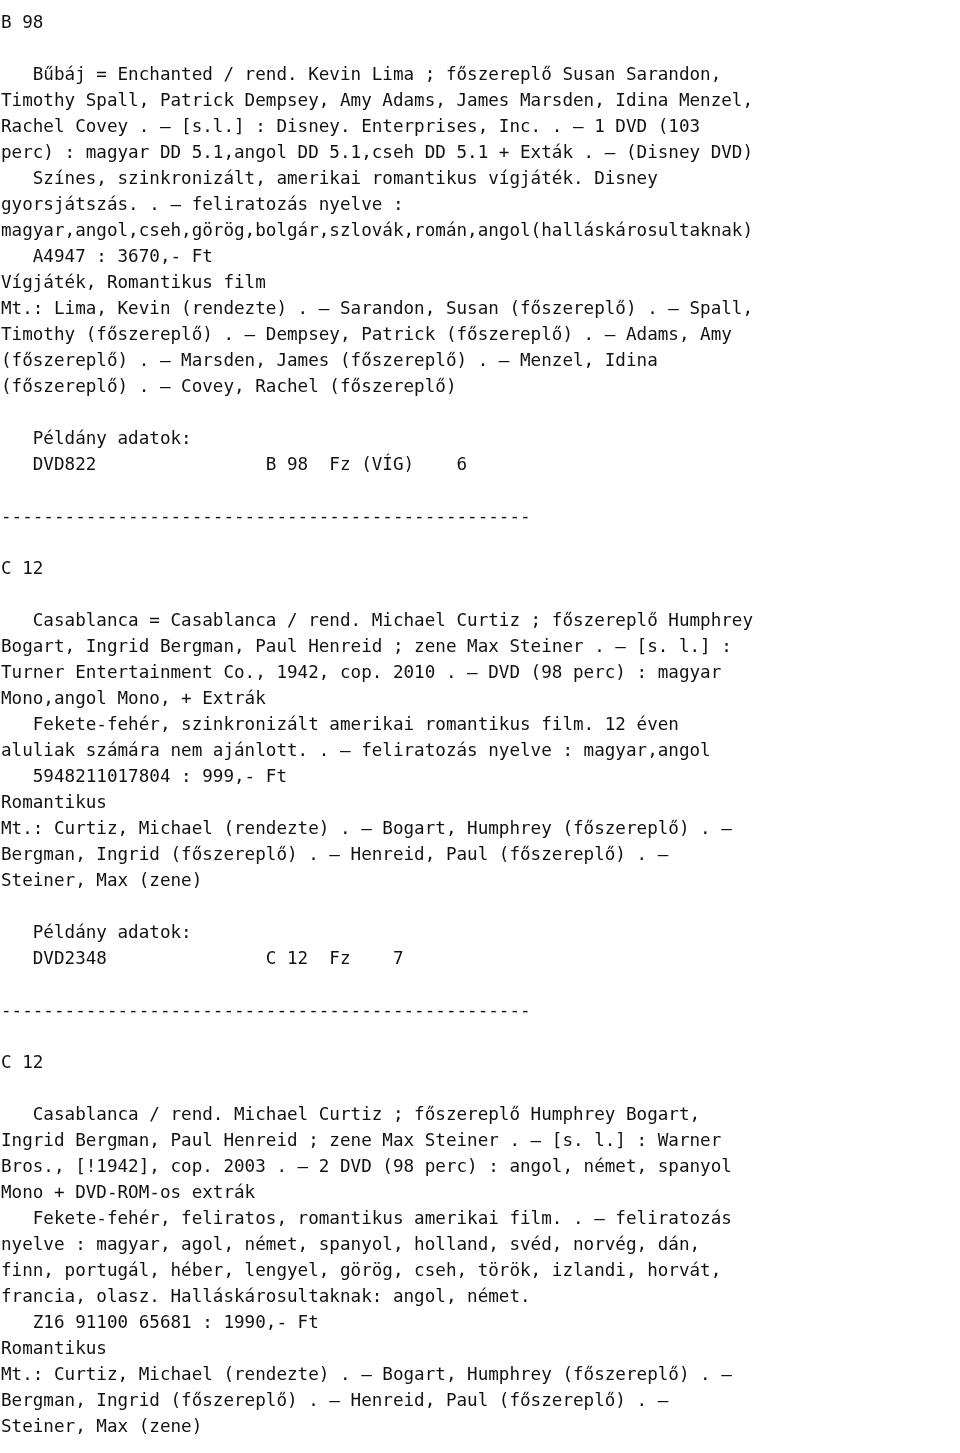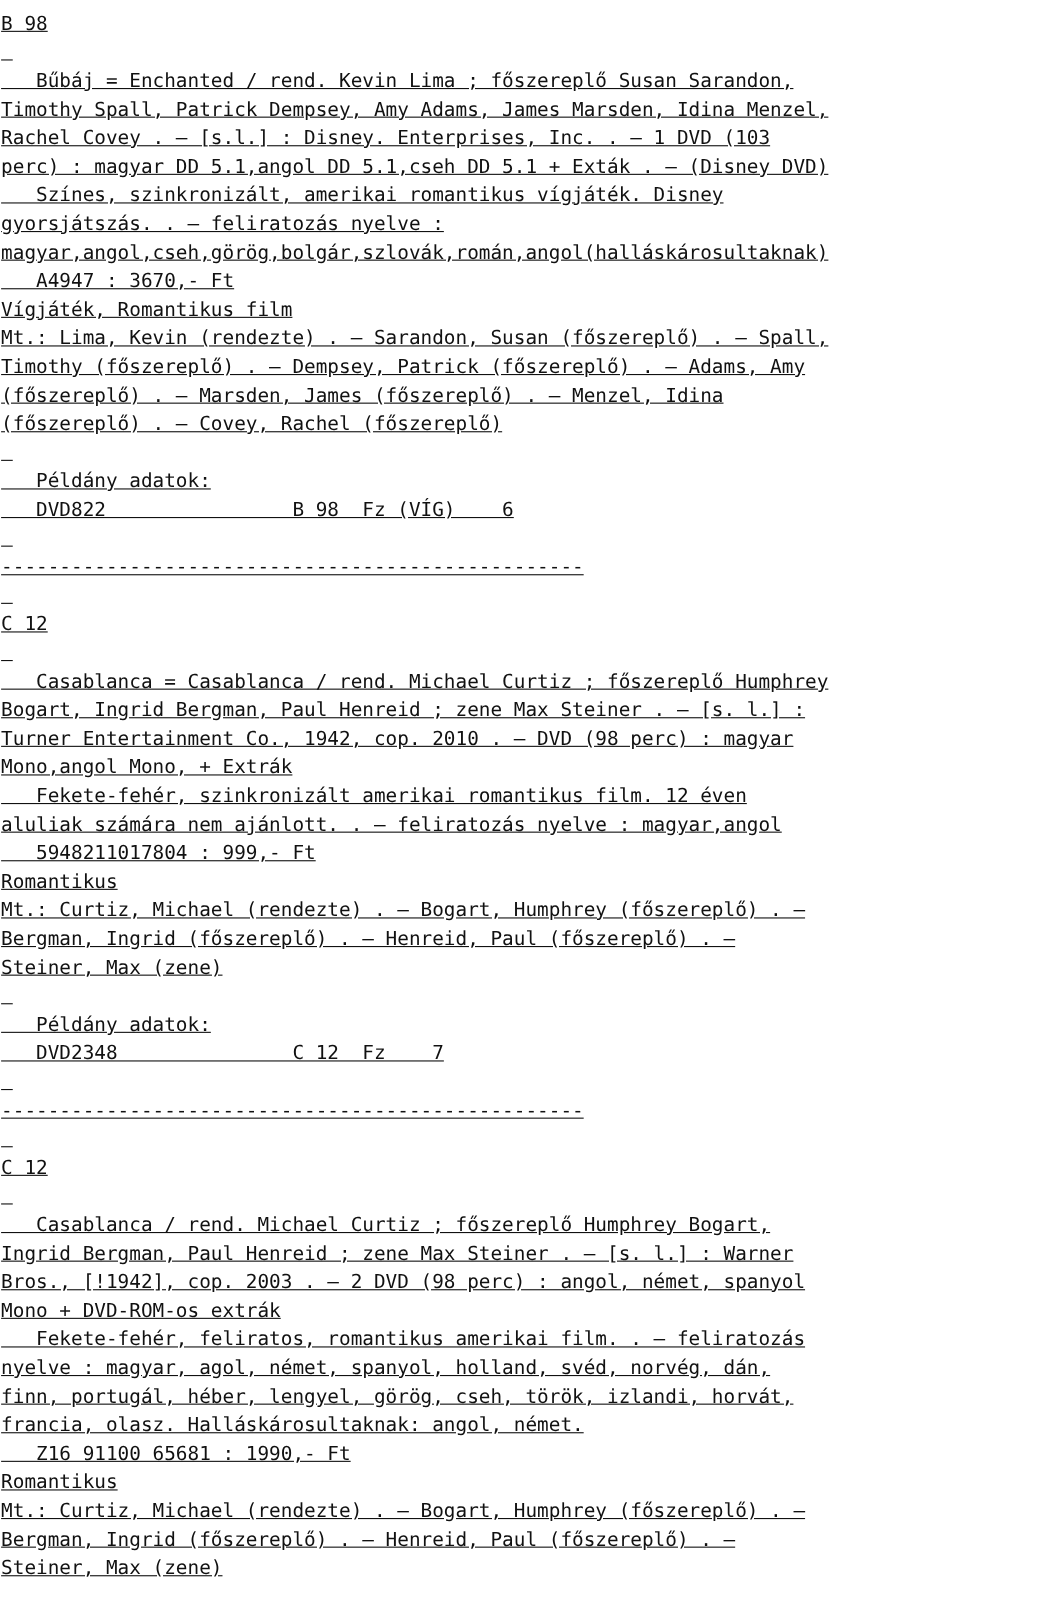--- a/index.html
+++ b/index.html
@@ -34,20 +34,20 @@
     font-family: "DejaVu Sans Mono", "Liberation Mono", monospace;
   }
   .line {
     white-space: pre;
     display: block;
     height: 26px;
     font-variant-ligatures: none;
   }
   .blank { height: 26px; display: block; }
   .sep { white-space: pre; display: block; height: 26px; }
-  .entry { display: block; text-decoration: underline; }
+  .entry { display: block; }
 </style>
 </head>
 <body>
 
 <div id="page">
   <div class="doc" id="doc"><div class="entry"><span class="line">B 98</span><span class="blank">&nbsp;</span><span class="line">   Bűbáj = Enchanted / rend. Kevin Lima ; főszereplő Susan Sarandon,</span><span class="line">Timothy Spall, Patrick Dempsey, Amy Adams, James Marsden, Idina Menzel,</span><span class="line">Rachel Covey . — [s.l.] : Disney. Enterprises, Inc. . — 1 DVD (103</span><span class="line">perc) : magyar DD 5.1,angol DD 5.1,cseh DD 5.1 + Exták . — (Disney DVD)</span><span class="line">   Színes, szinkronizált, amerikai romantikus vígjáték. Disney</span><span class="line">gyorsjátszás. . — feliratozás nyelve :</span><span class="line">magyar,angol,cseh,görög,bolgár,szlovák,román,angol(halláskárosultaknak)</span><span class="line">   A4947 : 3670,- Ft</span><span class="line">Vígjáték, Romantikus film</span><span class="line">Mt.: Lima, Kevin (rendezte) . — Sarandon, Susan (főszereplő) . — Spall,</span><span class="line">Timothy (főszereplő) . — Dempsey, Patrick (főszereplő) . — Adams, Amy</span><span class="line">(főszereplő) . — Marsden, James (főszereplő) . — Menzel, Idina</span><span class="line">(főszereplő) . — Covey, Rachel (főszereplő)</span><span class="blank">&nbsp;</span><span class="line">   Példány adatok:</span><span class="line">   DVD822                B 98  Fz (VÍG)    6</span><span class="blank">&nbsp;</span><span class="sep">--------------------------------------------------</span><span class="blank">&nbsp;</span></div><div class="entry"><span class="line">C 12</span><span class="blank">&nbsp;</span><span class="line">   Casablanca = Casablanca / rend. Michael Curtiz ; főszereplő Humphrey</span><span class="line">Bogart, Ingrid Bergman, Paul Henreid ; zene Max Steiner . — [s. l.] :</span><span class="line">Turner Entertainment Co., 1942, cop. 2010 . — DVD (98 perc) : magyar</span><span class="line">Mono,angol Mono, + Extrák</span><span class="line">   Fekete-fehér, szinkronizált amerikai romantikus film. 12 éven</span><span class="line">aluliak számára nem ajánlott. . — feliratozás nyelve : magyar,angol</span><span class="line">   5948211017804 : 999,- Ft</span><span class="line">Romantikus</span><span class="line">Mt.: Curtiz, Michael (rendezte) . — Bogart, Humphrey (főszereplő) . —</span><span class="line">Bergman, Ingrid (főszereplő) . — Henreid, Paul (főszereplő) . —</span><span class="line">Steiner, Max (zene)</span><span class="blank">&nbsp;</span><span class="line">   Példány adatok:</span><span class="line">   DVD2348               C 12  Fz    7</span><span class="blank">&nbsp;</span><span class="sep">--------------------------------------------------</span><span class="blank">&nbsp;</span></div><div class="entry"><span class="line">C 12</span><span class="blank">&nbsp;</span><span class="line">   Casablanca / rend. Michael Curtiz ; főszereplő Humphrey Bogart,</span><span class="line">Ingrid Bergman, Paul Henreid ; zene Max Steiner . — [s. l.] : Warner</span><span class="line">Bros., [!1942], cop. 2003 . — 2 DVD (98 perc) : angol, német, spanyol</span><span class="line">Mono + DVD-ROM-os extrák</span><span class="line">   Fekete-fehér, feliratos, romantikus amerikai film. . — feliratozás</span><span class="line">nyelve : magyar, agol, német, spanyol, holland, svéd, norvég, dán,</span><span class="line">finn, portugál, héber, lengyel, görög, cseh, török, izlandi, horvát,</span><span class="line">francia, olasz. Halláskárosultaknak: angol, német.</span><span class="line">   Z16 91100 65681 : 1990,- Ft</span><span class="line">Romantikus</span><span class="line">Mt.: Curtiz, Michael (rendezte) . — Bogart, Humphrey (főszereplő) . —</span><span class="line">Bergman, Ingrid (főszereplő) . — Henreid, Paul (főszereplő) . —</span><span class="line">Steiner, Max (zene)</span><span class="blank">&nbsp;</span></div></div>
 </div>
 
 </body></html>

